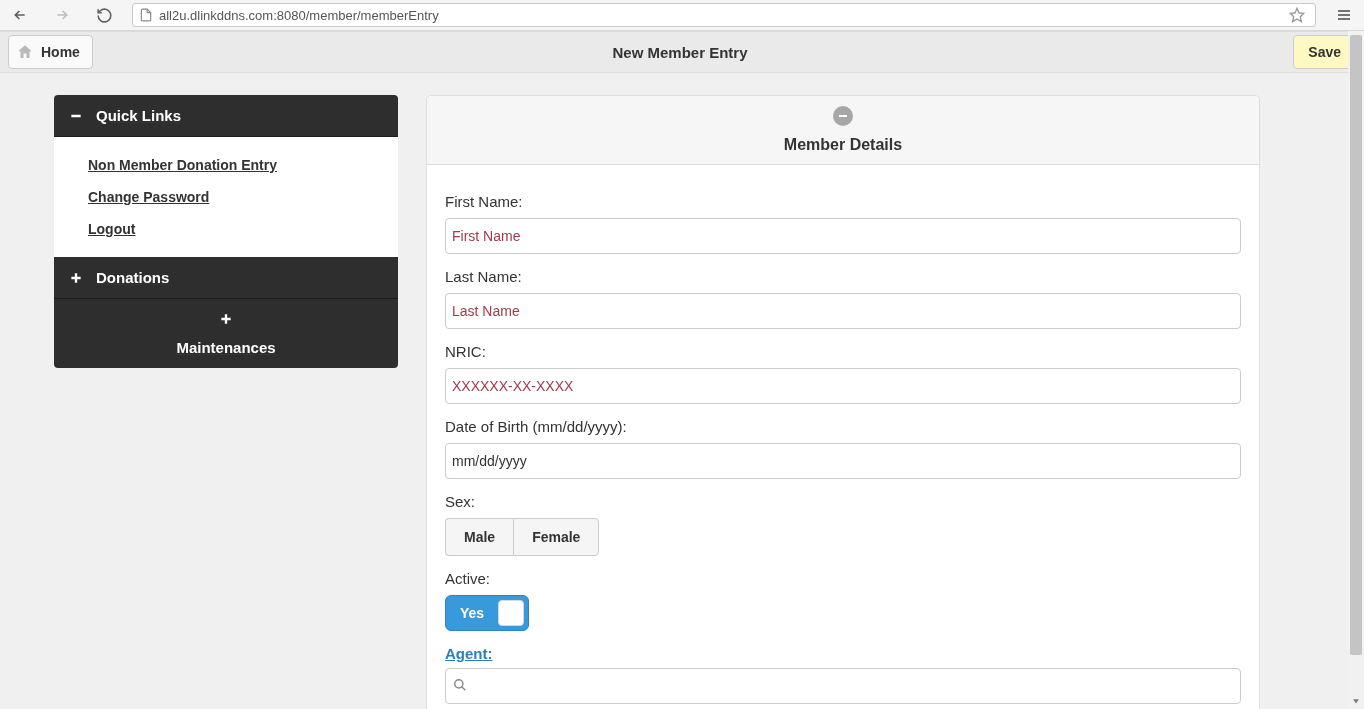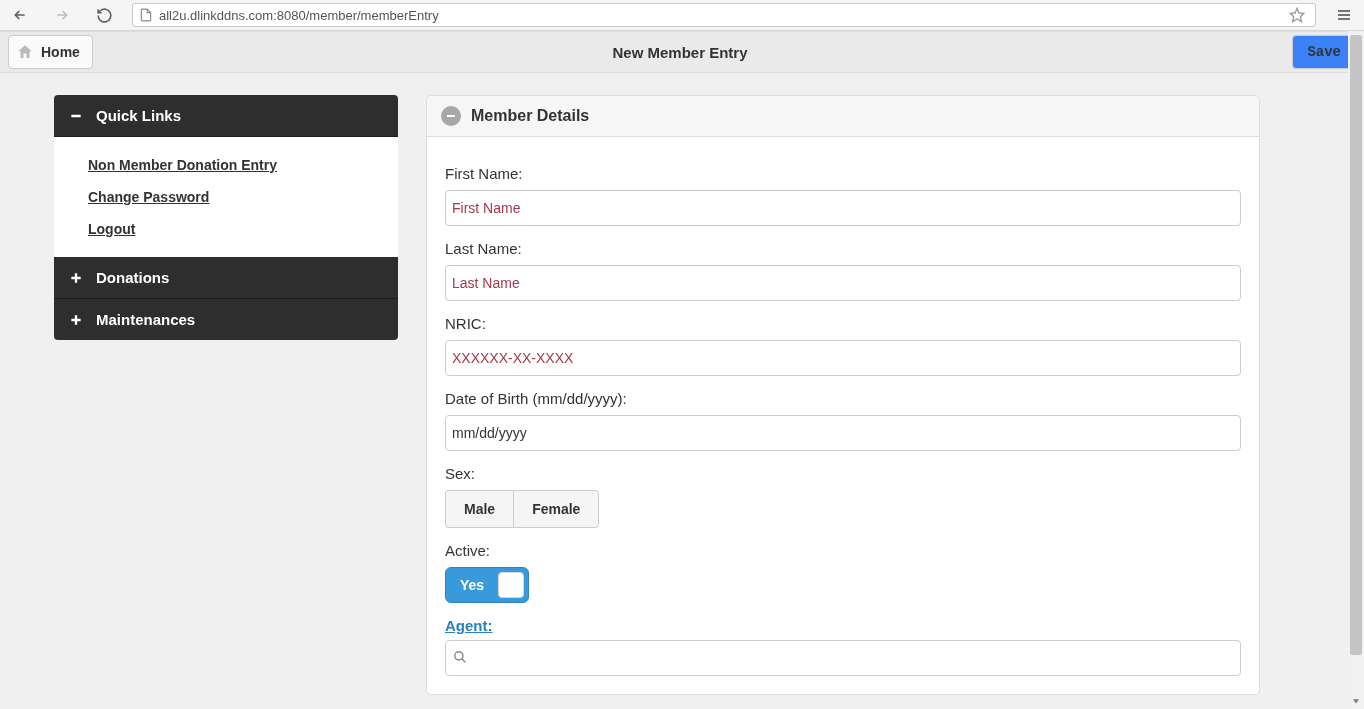--- a/index.html
+++ b/index.html
@@ -82,23 +82,23 @@
     width:20px; height:20px; display:flex; align-items:center; justify-content:center; color:#b9b9b9;
   }
   .page-toolbar .title {
     position:absolute; left:0; right:4px; text-align:center;
     font-weight:bold; font-size:15px; color:#333;
     pointer-events:none;
   }
   .save-btn {
     margin-left:auto;
     border:1px solid #ccc; border-radius:4px;
-    background:#3b82f6;
+    background:#fef9c3;
     height:34px; padding:0 14px;
-    font-weight:bold; color:#333; font-size:14px; cursor:pointer;font-family:Liberation Mono, monospace;
+    font-weight:bold; color:#333; font-size:14px; cursor:pointer;
   }
 
   .layout {
     display:flex;
     gap: 28px;
     padding: 22px 40px 0 54px;
     max-width: 1300px;
   }
 
   
@@ -106,21 +106,21 @@
   .acc-item { border-radius:4px; overflow:hidden; margin-bottom:0;text-decoration:underline; }
   .acc-header {
     background: #2e2e2e;
     color: #fff;
     padding: 12px 14px;
     display:flex; align-items:center; gap:12px;
     font-weight:bold; font-size:15px;
     border-bottom:1px solid #1d1d1d;
     cursor:pointer;
   }
-  .acc-header:last-child{ border-bottom:none;}
+  .acc-header:last-child{ border-bottom:none;flex-direction:column;}
   .acc-icon {
     width:16px; height:16px; display:flex; align-items:center; justify-content:center;
   }
   .acc-body {
     background:#fff;
     padding: 12px 0;
   }
   .acc-link {
     display:block;
     padding: 8px 34px;
@@ -134,21 +134,21 @@
     border:1px solid #ddd;
     border-radius:5px;
     background:#fff;
   }
   .panel-header {
     background:#f6f6f6;
     border-bottom:1px solid #ddd;
     padding:10px 14px;
     display:flex; align-items:center; gap:10px;
     font-weight:bold; font-size:16px; color:#333;
-    border-top-left-radius:5px; border-top-right-radius:5px;
+    border-top-left-radius:5px; border-top-right-radius:5px;flex-direction:column;
   }
   .collapse-icon {
     width:20px; height:20px; border-radius:50%;
     background:#a7a7a7; display:flex; align-items:center; justify-content:center;
   }
   .panel-body { padding: 16px 18px 18px; }
 
   .field { margin-bottom: 14px; margin-top: 12px; }
   .field label {
     display:block; color:#333; font-size:15px; margin-bottom:8px;

